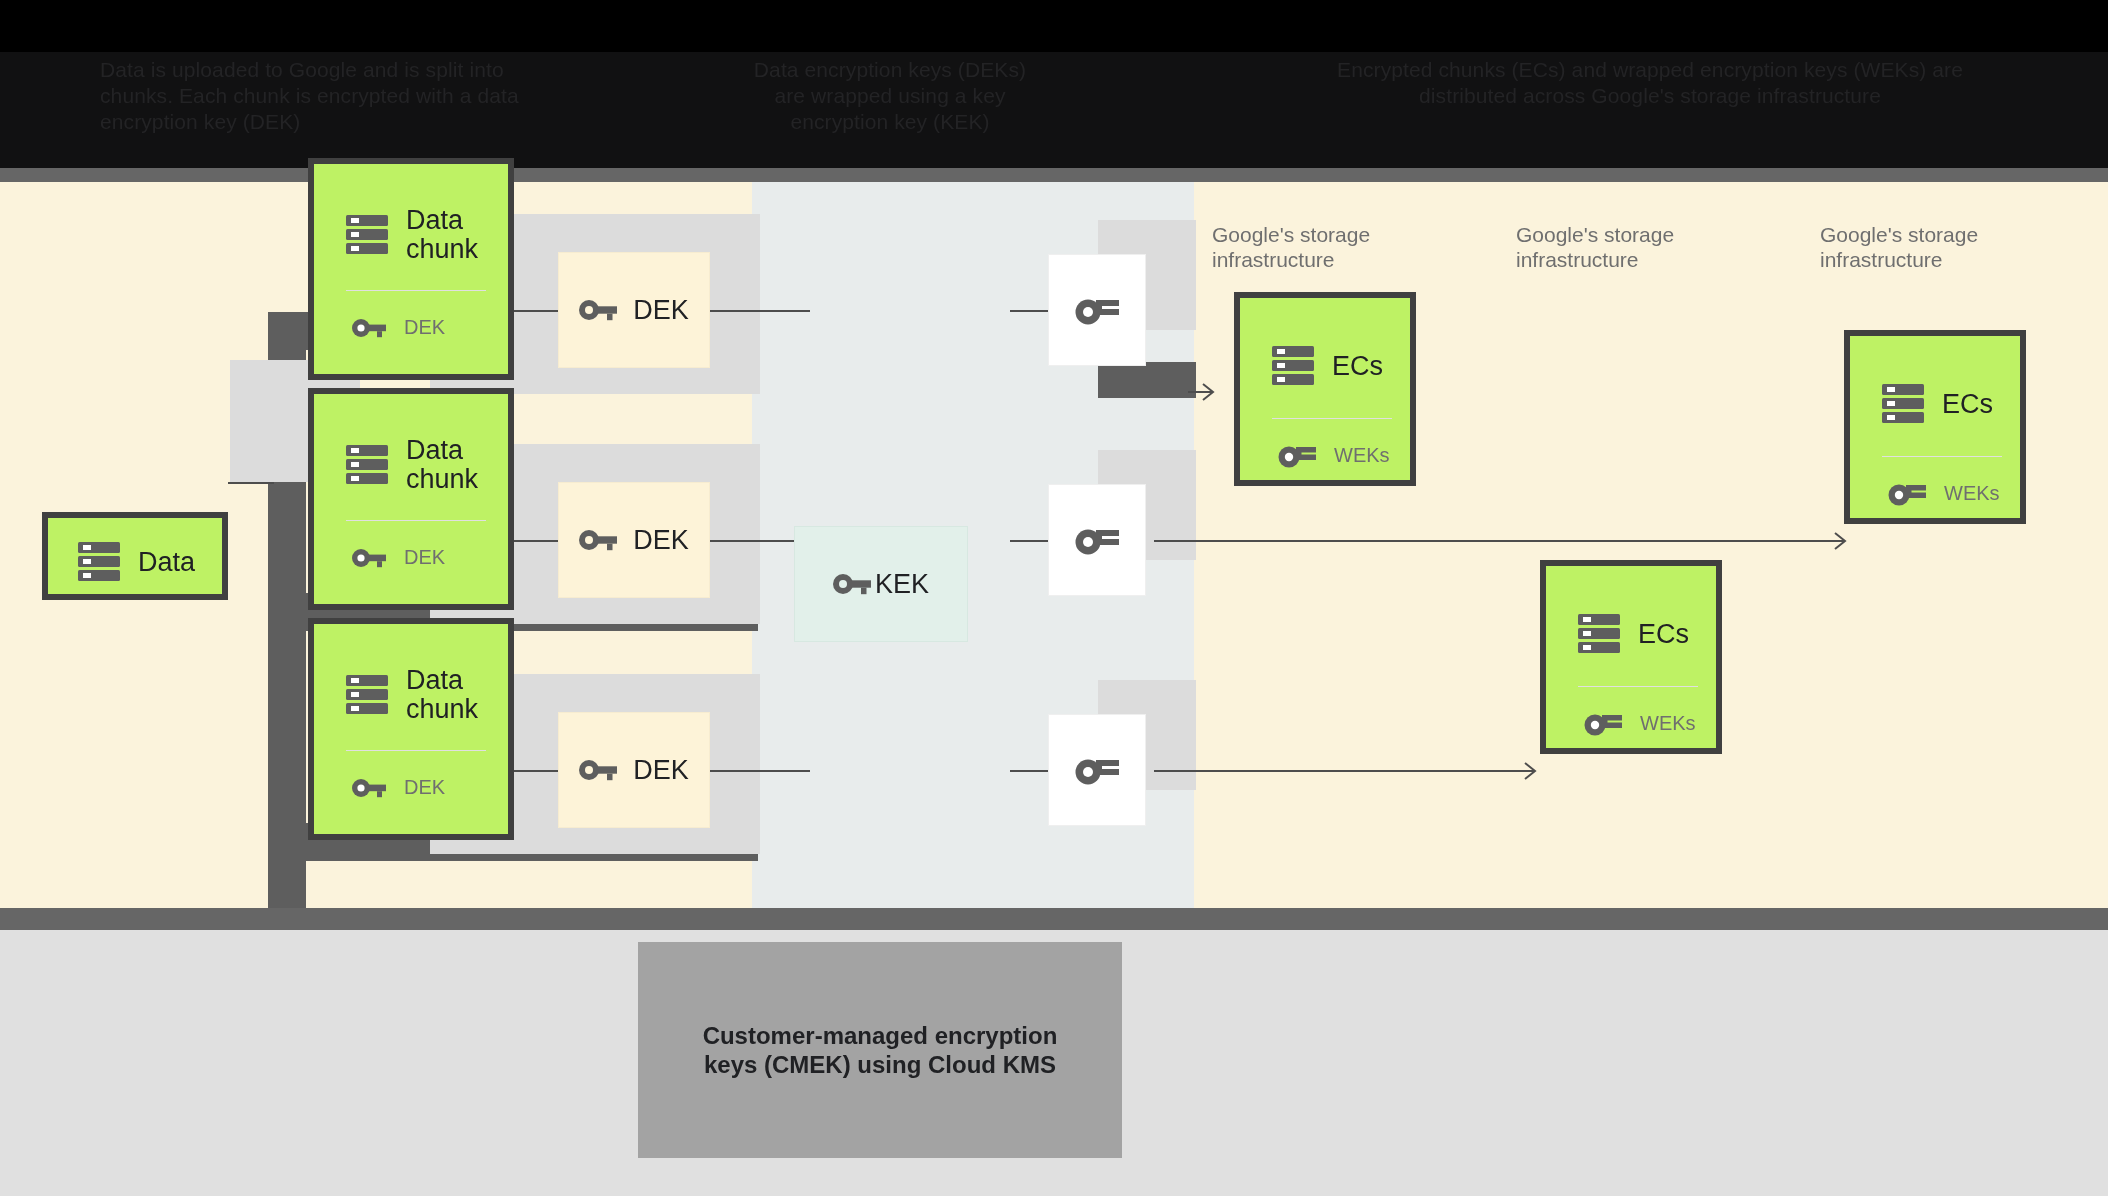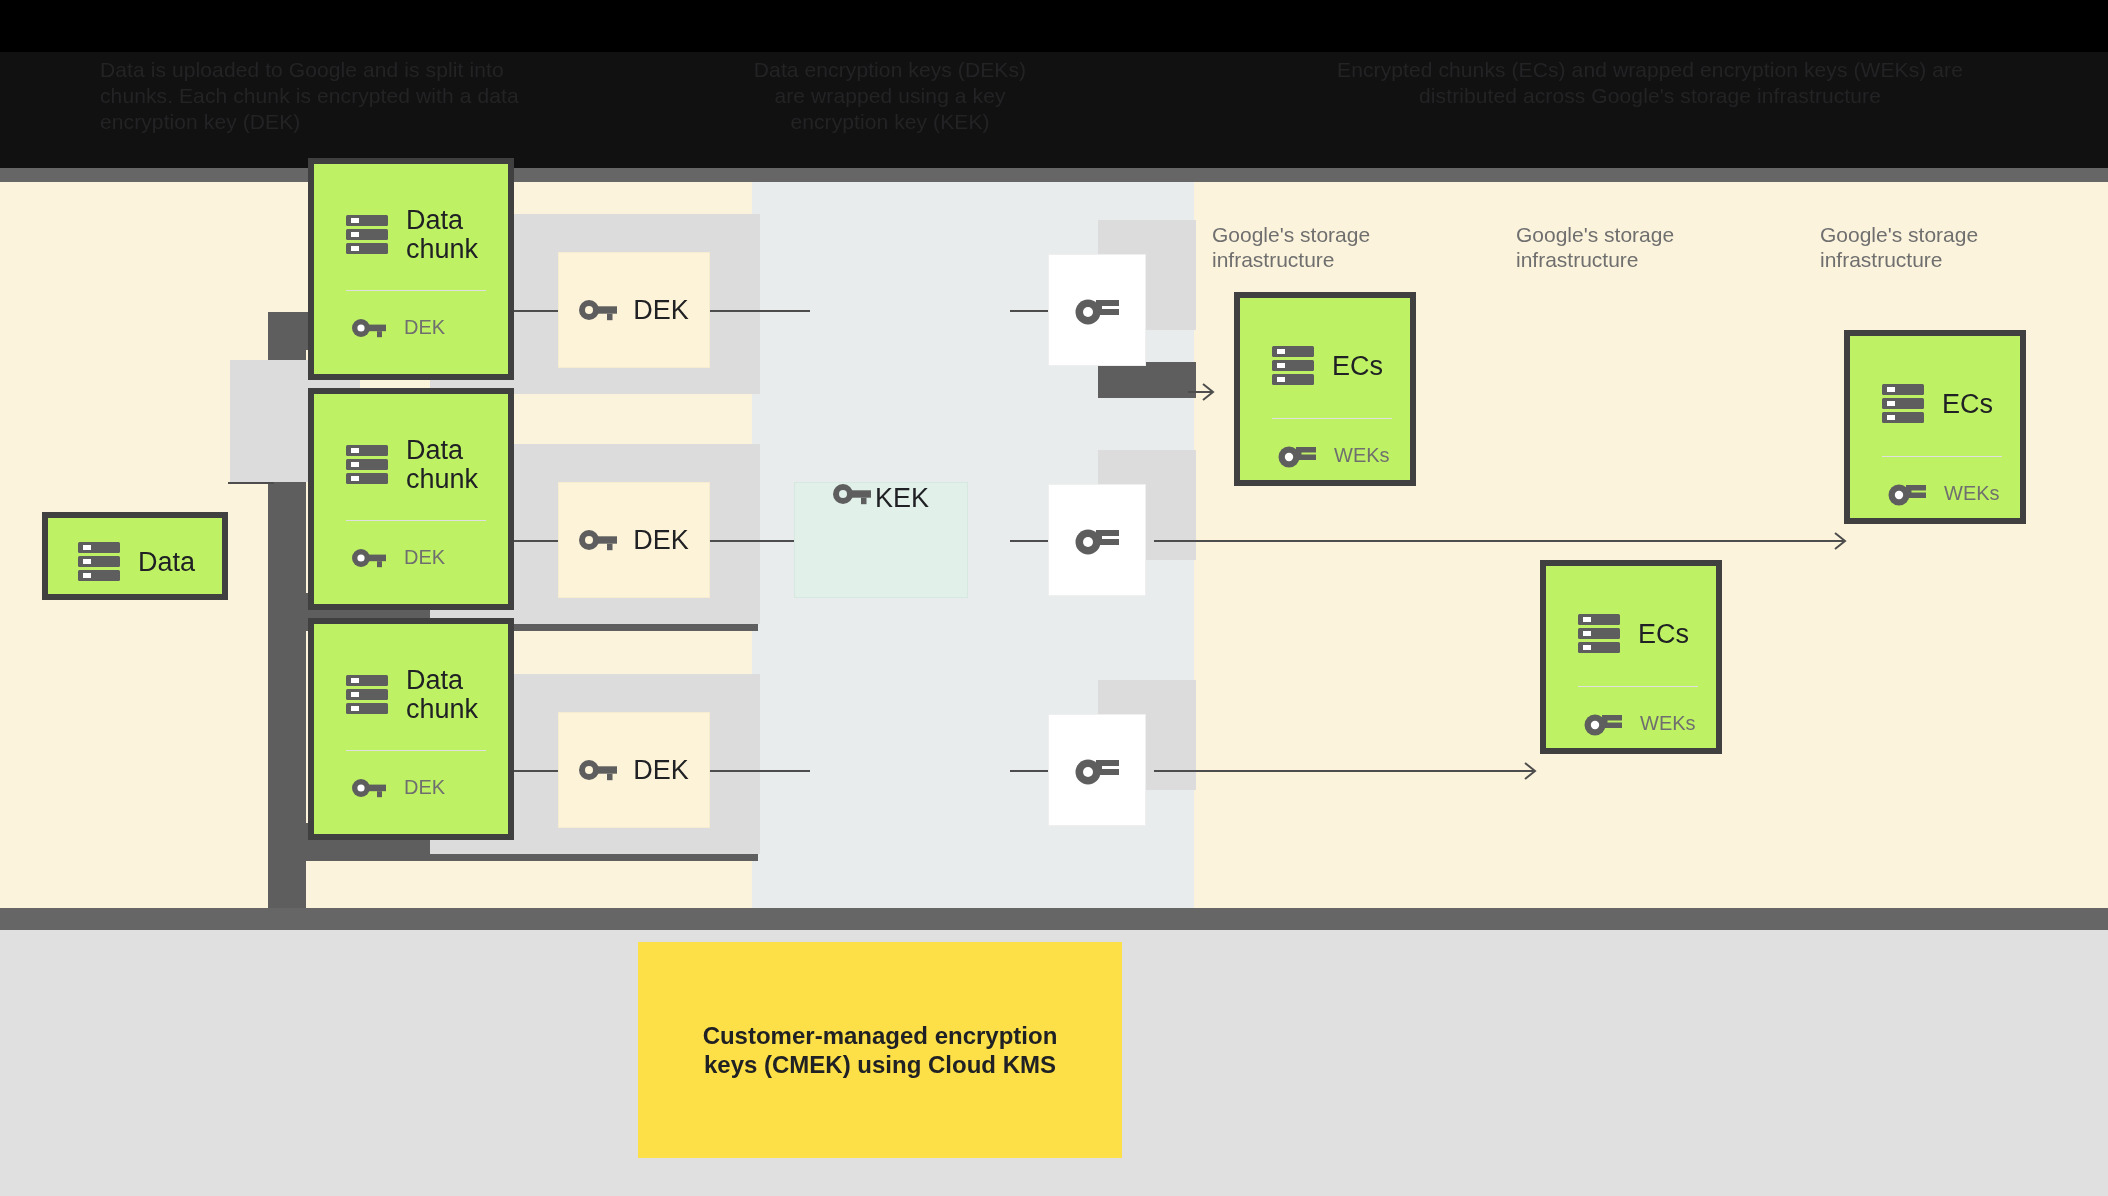--- a/index.html
+++ b/index.html
@@ -27,21 +27,21 @@
   .card{position:absolute;background:#bef264;border:6px solid #404040;box-sizing:border-box;}
   .card .row{position:absolute;display:flex;align-items:center;}
   .card .divider{position:absolute;height:1px;background:#e0e0e0;}
   .ctitle{font-size:27px;color:#202124;line-height:29px;}
   .csub{font-size:20px;color:#6f6f6f;}
 
   .keybox{position:absolute;background:#fdf3d8;border:1px solid #f7ecd0;box-sizing:border-box;
           display:flex;align-items:center;justify-content:center;gap:16px;}
   .keybox .lbl{font-size:27px;color:#202124;}
   .kekbox{position:absolute;background:#e2f0ea;border:1px solid #d7e8e1;box-sizing:border-box;
-          display:flex;align-items:flex-start;justify-content:center;gap:4px;}
+          display:flex;align-items:center;justify-content:center;gap:4px;margin-top:44px;}
   .kekbox .lbl{font-size:27px;color:#202124;}
   .keycard{position:absolute;background:#fff;border:1px solid #efefef;box-sizing:border-box;
            display:flex;align-items:center;justify-content:center;}
 
   svg{display:block;}
 
   
   .arrow{position:absolute;}
 
   
@@ -383,19 +383,19 @@
           </svg>
         </span>
         <span class="csub" style="margin-left:16px;">WEKs</span>
       </div>
     </div>
 
   </div>
 
   <div class="botstrip"></div>
   <div class="botarea">
-    <div style="position:absolute;left:638px;top:12px;width:484px;height:216px;background:#fde047;
+    <div style="position:absolute;left:638px;top:12px;width:484px;height:216px;background:#a3a3a3;
                 display:flex;flex-direction:column;align-items:center;justify-content:center;gap:30px;">
       <div class="cap1" style="width:400px;">Customer-managed encryption keys (CMEK) using Cloud KMS</div>
     </div>
   </div>
 
 </div>
 
 </body></html>

